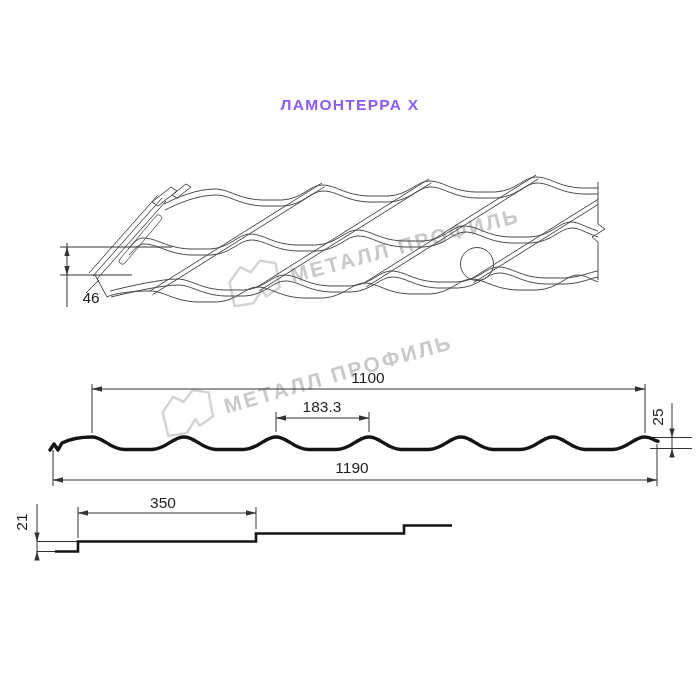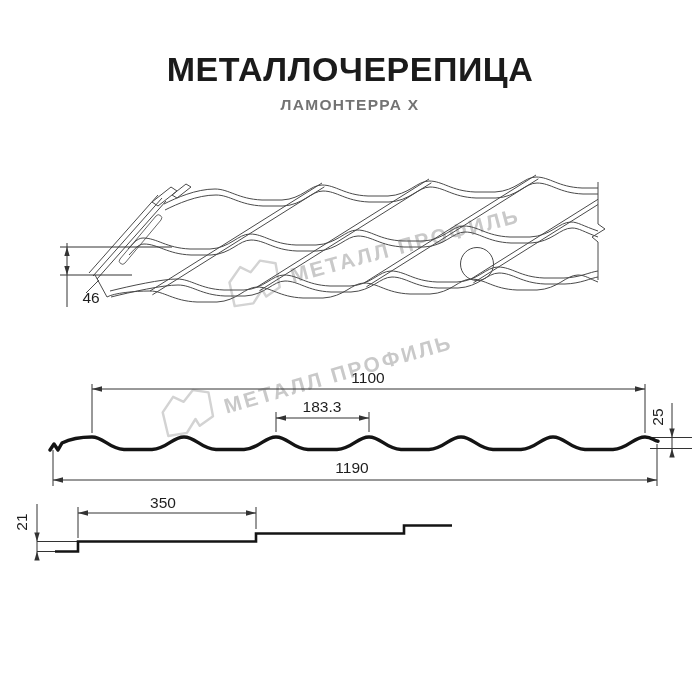--- a/index.html
+++ b/index.html
@@ -1,38 +1,37 @@
 <!DOCTYPE html>
 <html><head>
 <meta charset="utf-8">
 <style>
   html,body{margin:0;padding:0;background:#fff;}
   .page{position:relative;width:700px;height:700px;background:#ffffff;overflow:hidden;
         font-family:"Liberation Sans",sans-serif;}
   .title{position:absolute;left:0;top:50px;width:700px;text-align:center;margin:0;
          font-size:34px;font-weight:700;letter-spacing:.5px;color:#1b1b1b;}
   .subtitle{position:absolute;left:0;top:96px;width:700px;text-align:center;margin:0;
-         font-size:15.5px;font-weight:700;letter-spacing:1.3px;color:#737373;}
+         font-size:15.5px;font-weight:700;letter-spacing:1.3px;color:#8b5cf6;}
   svg{position:absolute;left:0;top:0;}
   .thin{stroke:#4a4a4a;stroke-width:1;fill:none;}
   .thin2{stroke:#555;stroke-width:.9;fill:none;}
   .dim{stroke:#333;stroke-width:1;fill:none;}
   .thick{stroke:#141414;stroke-width:3.4;fill:none;stroke-linejoin:round;stroke-linecap:round;}
   .thick2{stroke:#141414;stroke-width:2.6;fill:none;stroke-linejoin:miter;}
   .arr{fill:#333;stroke:none;}
   text.dimtxt{font-family:"Liberation Sans","DejaVu Sans",sans-serif;font-size:15.5px;fill:#1e1e1e;}
   text.wmtxt{font-family:"Liberation Sans","DejaVu Sans",sans-serif;font-size:21px;font-weight:700;
              letter-spacing:2.5px;fill:#c9c9c9;}
   .wmlogo{stroke:#d3d3d3;stroke-width:2.2;fill:none;stroke-linejoin:round;}
 </style>
 </head>
 <body>
 
 <div class="page">
-  <h1 class="title">МЕТАЛЛОЧЕРЕПИЦА</h1>
   <h2 class="subtitle">ЛАМОНТЕРРА Х</h2>
 
   <svg width="700" height="700" viewBox="0 0 700 700">
     <defs>
       <marker id="arrE" markerUnits="userSpaceOnUse" markerWidth="22" markerHeight="12" refX="0" refY="0" orient="auto" viewBox="-11 -6 22 12">
         <path d="M0,0 L-10,2.7 L-10,-2.7 Z" fill="#333"></path>
       </marker>
       <marker id="arrS" markerUnits="userSpaceOnUse" markerWidth="22" markerHeight="12" refX="0" refY="0" orient="auto" viewBox="-11 -6 22 12">
         <path d="M0,0 L10,2.7 L10,-2.7 Z" fill="#333"></path>
       </marker>

